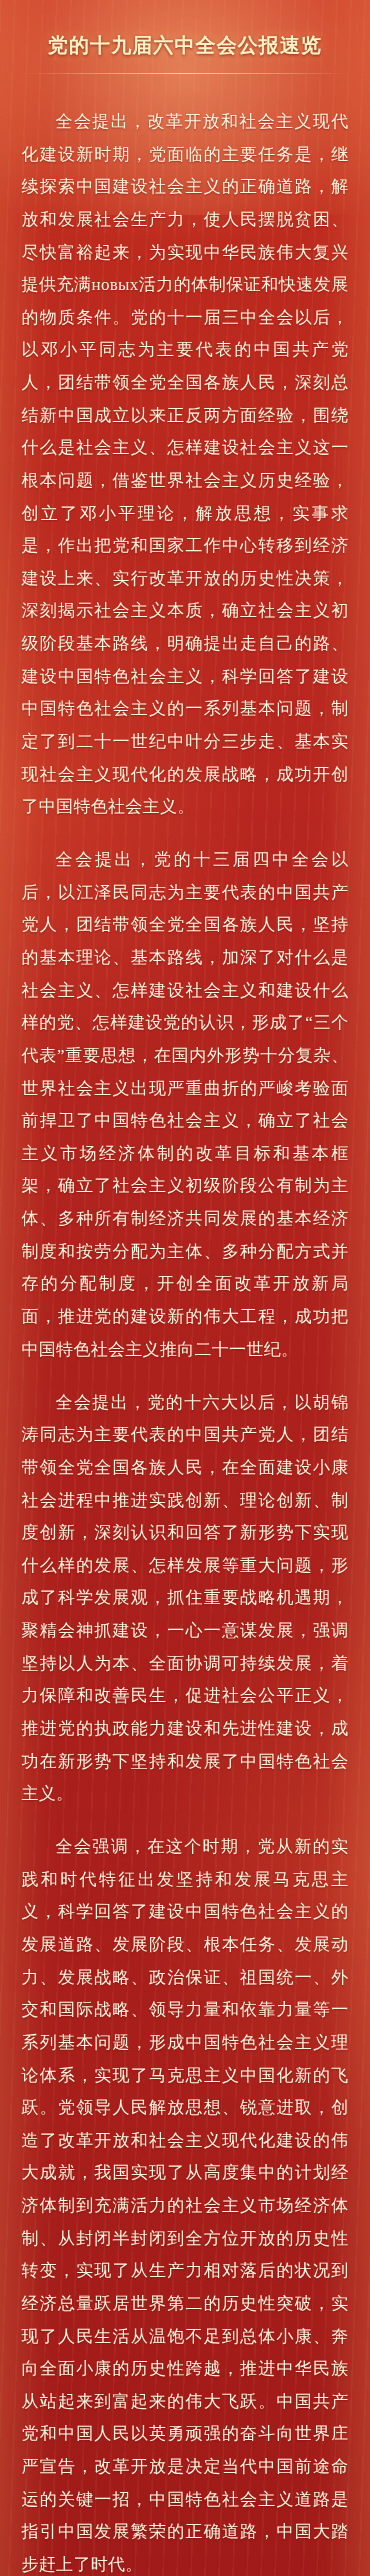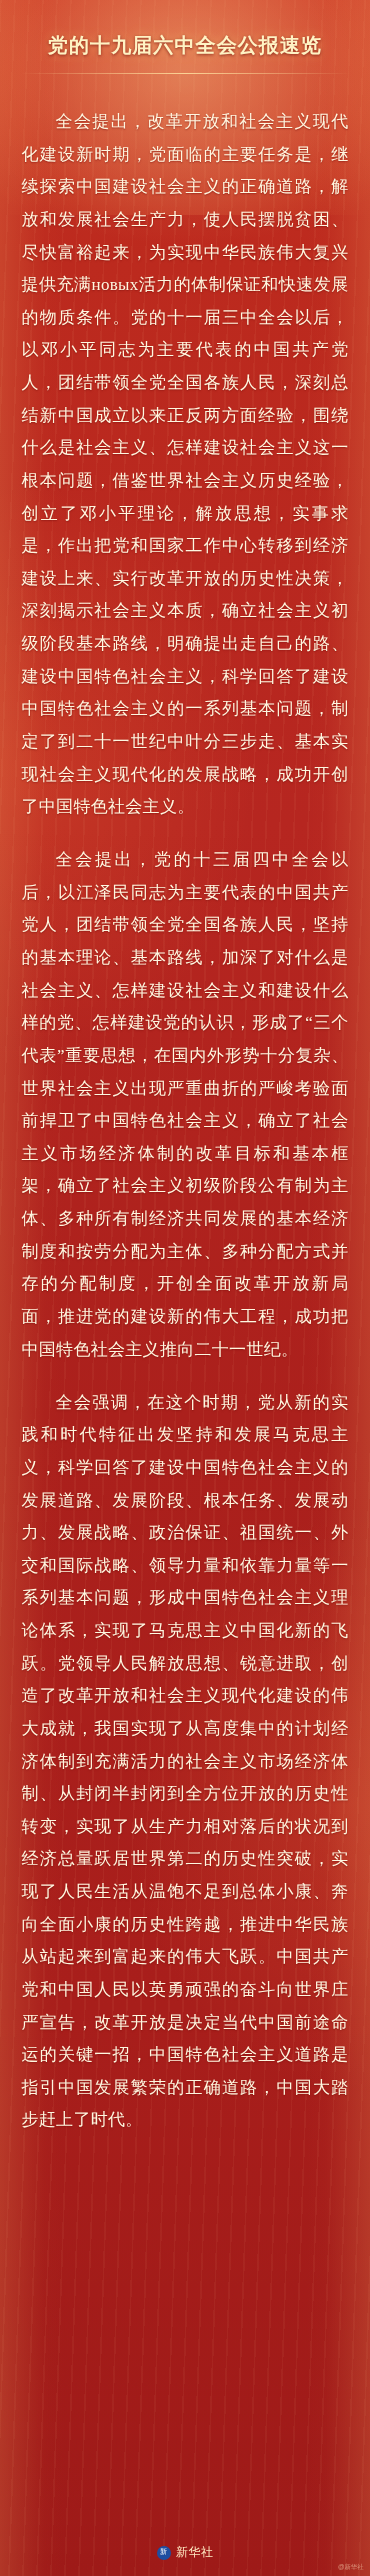--- a/index.html
+++ b/index.html
@@ -146,20 +146,21 @@
   <div class="ribbon-right"></div>
 
   <div class="title-wrap">
     <div class="title">党的十九届六中全会公报速览</div>
     <div class="title-rule"></div>
   </div>
 
   <div class="content">
     <p class="para">全会提出，改革开放和社会主义现代化建设新时期，党面临的主要任务是，继续探索中国建设社会主义的正确道路，解放和发展社会生产力，使人民摆脱贫困、尽快富裕起来，为实现中华民族伟大复兴提供充满новых活力的体制保证和快速发展的物质条件。党的十一届三中全会以后，以邓小平同志为主要代表的中国共产党人，团结带领全党全国各族人民，深刻总结新中国成立以来正反两方面经验，围绕什么是社会主义、怎样建设社会主义这一根本问题，借鉴世界社会主义历史经验，创立了邓小平理论，解放思想，实事求是，作出把党和国家工作中心转移到经济建设上来、实行改革开放的历史性决策，深刻揭示社会主义本质，确立社会主义初级阶段基本路线，明确提出走自己的路、建设中国特色社会主义，科学回答了建设中国特色社会主义的一系列基本问题，制定了到二十一世纪中叶分三步走、基本实现社会主义现代化的发展战略，成功开创了中国特色社会主义。</p>
     <p class="para">全会提出，党的十三届四中全会以后，以江泽民同志为主要代表的中国共产党人，团结带领全党全国各族人民，坚持的基本理论、基本路线，加深了对什么是社会主义、怎样建设社会主义和建设什么样的党、怎样建设党的认识，形成了“三个代表”重要思想，在国内外形势十分复杂、世界社会主义出现严重曲折的严峻考验面前捍卫了中国特色社会主义，确立了社会主义市场经济体制的改革目标和基本框架，确立了社会主义初级阶段公有制为主体、多种所有制经济共同发展的基本经济制度和按劳分配为主体、多种分配方式并存的分配制度，开创全面改革开放新局面，推进党的建设新的伟大工程，成功把中国特色社会主义推向二十一世纪。</p>
+    <p class="para">全会提出，党的十六大以后，以胡锦涛同志为主要代表的中国共产党人，团结带领全党全国各族人民，在全面建设小康社会进程中推进实践创新、理论创新、制度创新，深刻认识和回答了新形势下实现什么样的发展、怎样发展等重大问题，形成了科学发展观，抓住重要战略机遇期，聚精会神抓建设，一心一意谋发展，强调坚持以人为本、全面协调可持续发展，着力保障和改善民生，促进社会公平正义，推进党的执政能力建设和先进性建设，成功在新形势下坚持和发展了中国特色社会主义。</p>
     <p class="para">全会强调，在这个时期，党从新的实践和时代特征出发坚持和发展马克思主义，科学回答了建设中国特色社会主义的发展道路、发展阶段、根本任务、发展动力、发展战略、政治保证、祖国统一、外交和国际战略、领导力量和依靠力量等一系列基本问题，形成中国特色社会主义理论体系，实现了马克思主义中国化新的飞跃。党领导人民解放思想、锐意进取，创造了改革开放和社会主义现代化建设的伟大成就，我国实现了从高度集中的计划经济体制到充满活力的社会主义市场经济体制、从封闭半封闭到全方位开放的历史性转变，实现了从生产力相对落后的状况到经济总量跃居世界第二的历史性突破，实现了人民生活从温饱不足到总体小康、奔向全面小康的历史性跨越，推进中华民族从站起来到富起来的伟大飞跃。中国共产党和中国人民以英勇顽强的奋斗向世界庄严宣告，改革开放是决定当代中国前途命运的关键一招，中国特色社会主义道路是指引中国发展繁荣的正确道路，中国大踏步赶上了时代。</p>
   </div>
 
   <div class="footer">
     <div class="xh-logo">新</div>
     <div class="xh-name">新华社</div>
   </div>
   <div class="watermark">@新华社</div>
 </div>
 

